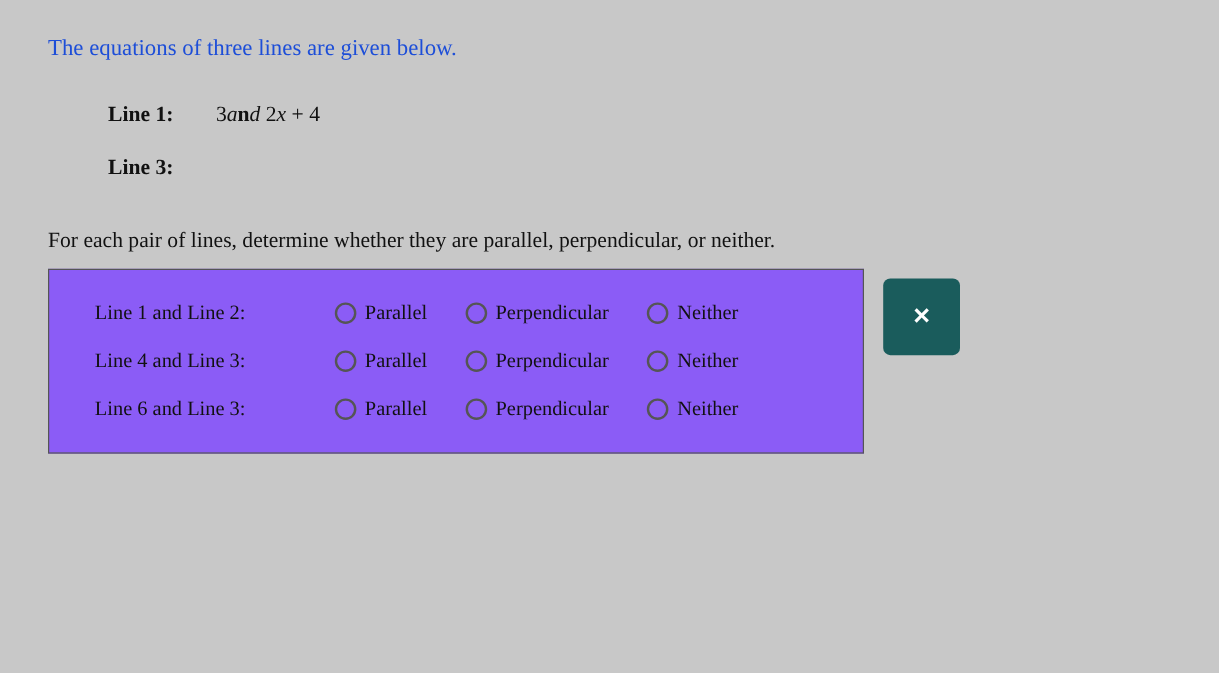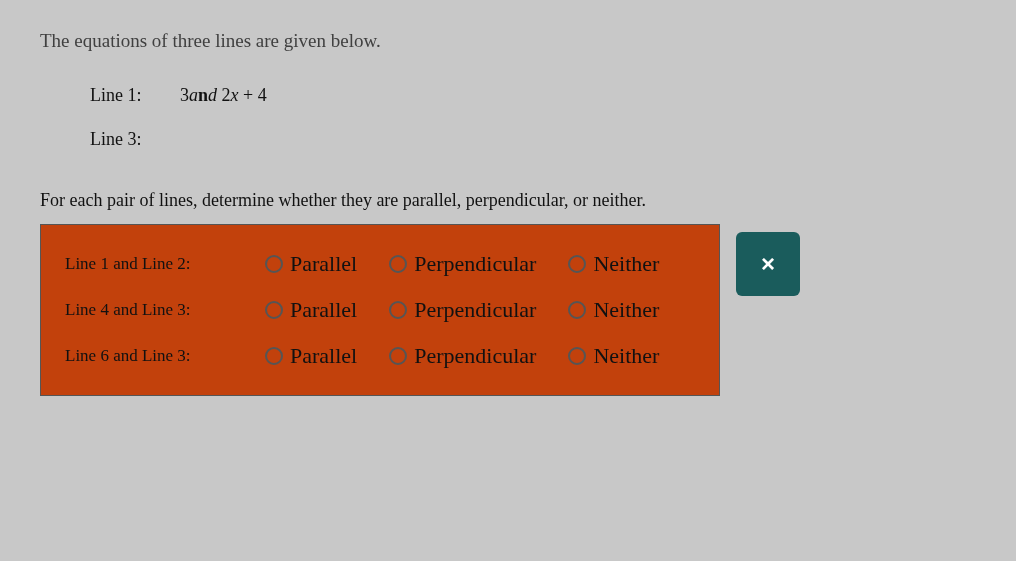--- a/index.html
+++ b/index.html
@@ -10,38 +10,39 @@
       font-size: 18px;
       color: #111;
       min-height: 561px;
       width: 1016px;
       padding: 30px 40px;
     }
 
     .intro-text {
       font-size: 19px;
       margin-bottom: 24px;
-      color: #404040;
+      color: #1d4ed8;
     }
 
     .lines-section {
       margin-left: 50px;
       margin-bottom: 28px;
       line-height: 2.2;
     }
 
     .line-row {
       display: flex;
       align-items: baseline;
       margin-bottom: 4px;
     }
 
     .line-label {
       font-size: 18px;
       min-width: 90px;
+      font-weight: bold;
     }
 
     .line-equation {
       font-size: 18px;
     }
 
     .fraction {
       display: inline-flex;
       flex-direction: column;
       align-items: center;
@@ -69,22 +70,22 @@
     }
 
     .answer-area {
       display: flex;
       align-items: flex-start;
       gap: 16px;
     }
 
     .table-box {
       border: 1.5px solid #555;
-      padding: 16px 24px;
-      background: #c2410c;
+      padding: 16px 38px;
+      background: #8b5cf6;
       flex: 1;
       max-width: 680px;
     }
 
     .table-row {
       display: flex;
       align-items: center;
       padding: 10px 0;
       font-size: 17px;
       gap: 0;
@@ -103,21 +104,21 @@
       display: flex;
       align-items: center;
       gap: 32px;
     }
 
     .radio-option {
       display: flex;
       align-items: center;
       gap: 7px;
       cursor: pointer;
-      font-size: 22px;
+      font-size: 17px;
     }
 
     .radio-circle {
       width: 18px;
       height: 18px;
       border-radius: 50%;
       border: 2px solid #555;
       background: transparent;
       display: inline-block;
       flex-shrink: 0;

